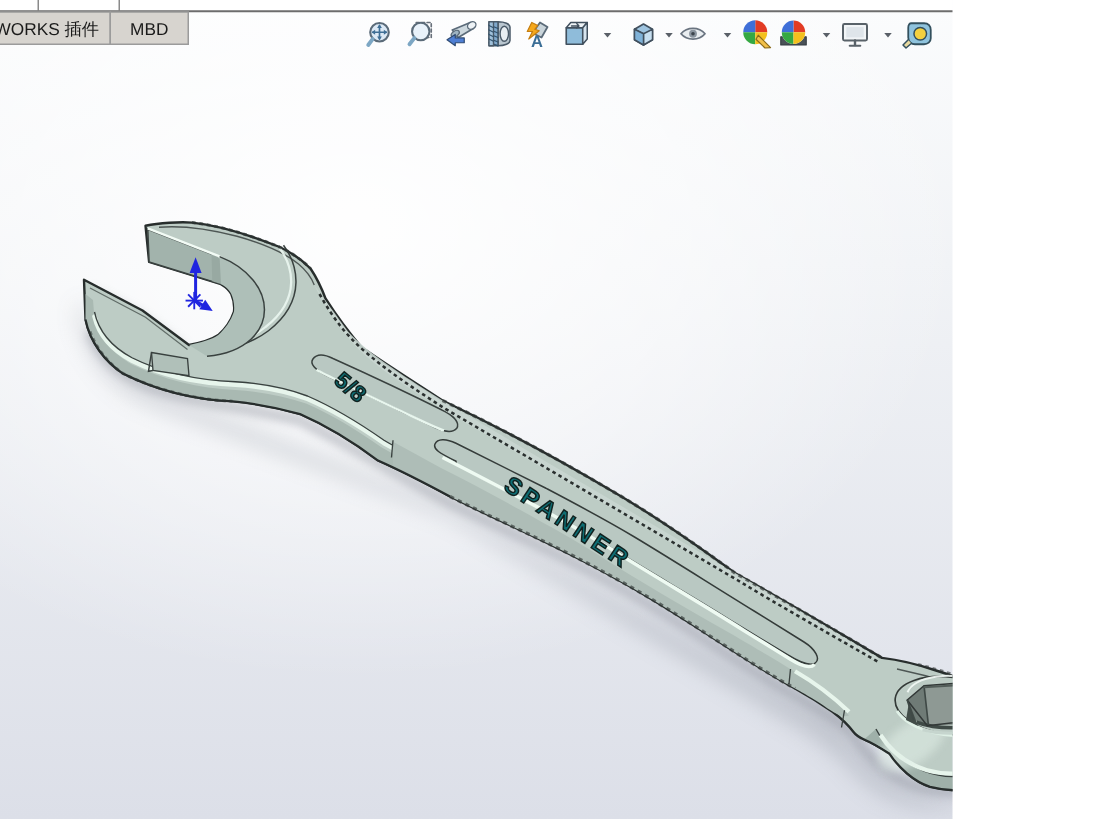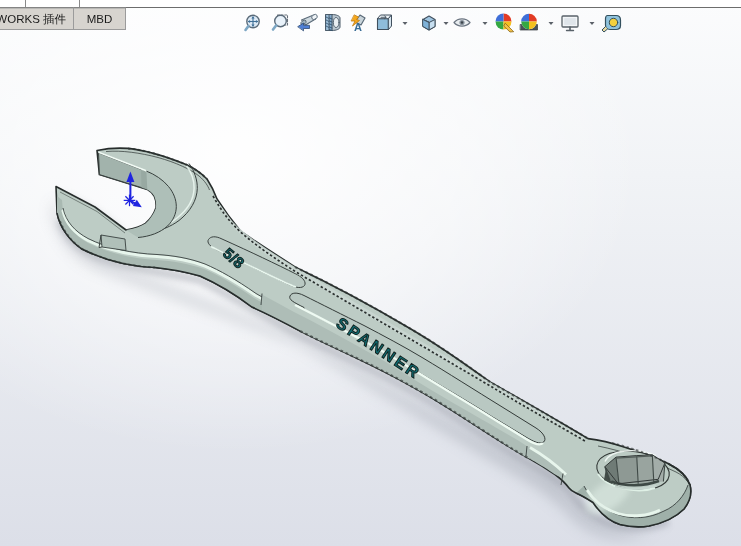--- a/index.html
+++ b/index.html
@@ -1,16 +1,16 @@
 <!DOCTYPE html>
 <html><head>
 <meta charset="utf-8">
 <style>
 html,body{margin:0;padding:0;background:#fff;}
-.page{position:relative;width:741px;height:546px;overflow:hidden;font-family:"Liberation Sans",sans-serif;}
+.page{position:relative;width:635px;height:546px;overflow:hidden;font-family:"Liberation Sans",sans-serif;}
 svg{position:absolute;top:0;left:0;display:block;}
 </style>
 </head>
 <body>
 <div class="page">
 <svg width="741" height="546" viewBox="0 0 741 546">
 <defs>
   <linearGradient id="bgv" x1="0" y1="0" x2="0" y2="1">
     <stop offset="0" stop-color="#fbfcfd"></stop>
     <stop offset="0.32" stop-color="#f1f3f6"></stop>

